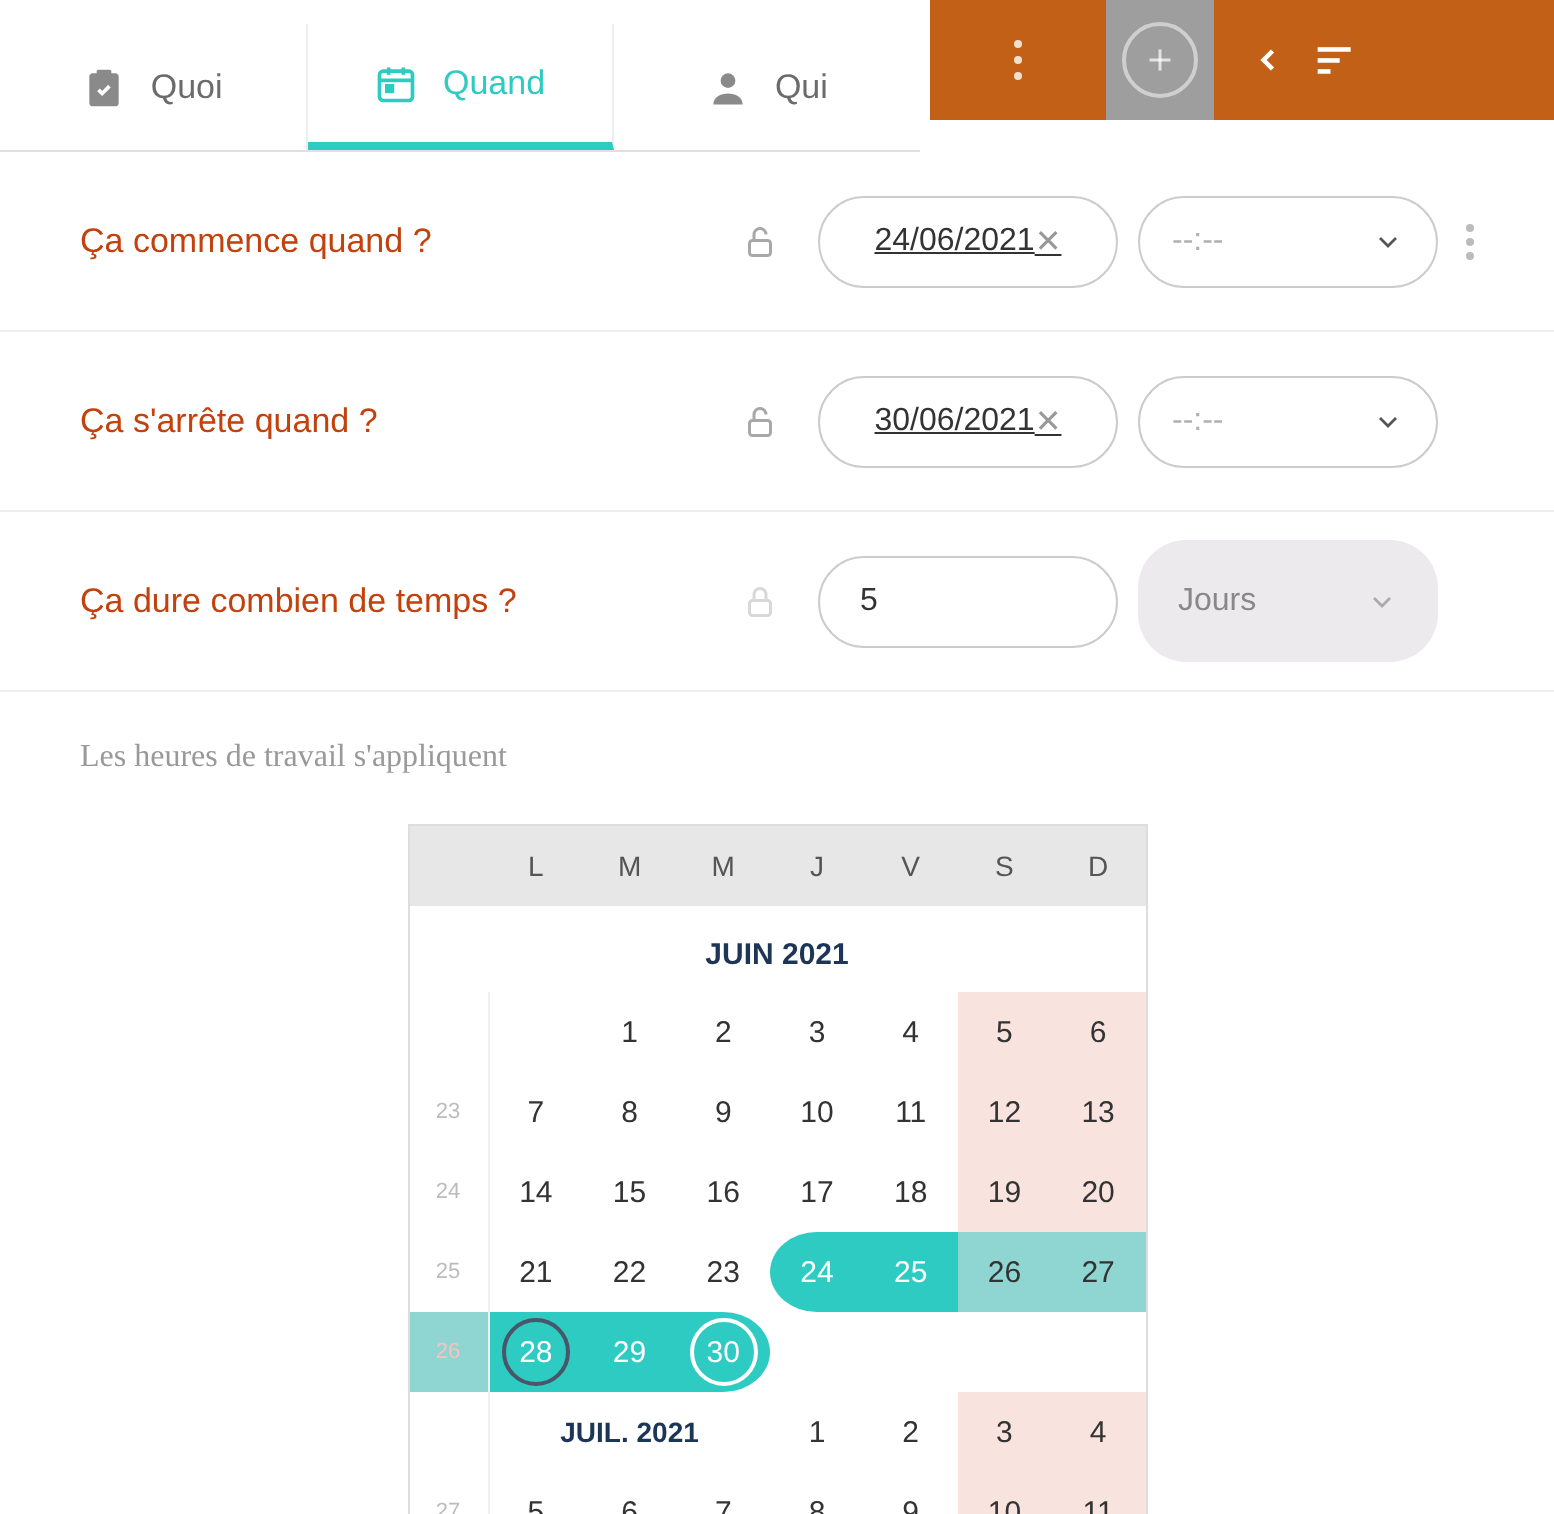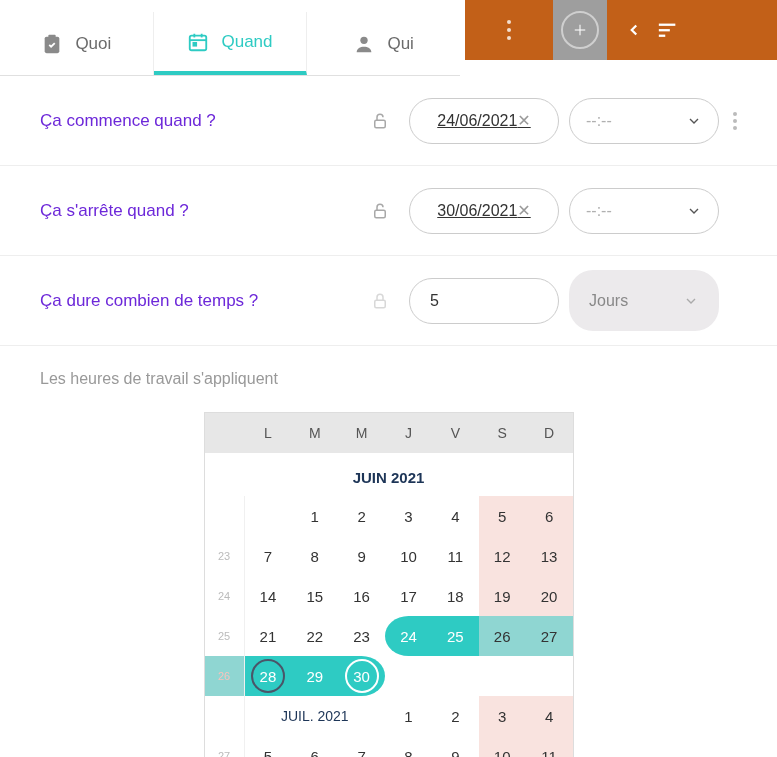--- a/index.html
+++ b/index.html
@@ -73,21 +73,21 @@
 }
 .row {
   display: flex;
   align-items: center;
   padding: 0 40px;
   height: 90px;
   border-bottom: 1px solid #eee;
 }
 .row-label {
   flex: 1;
-  color: #6d28d9;
+  color: #c2410c;
   font-size: 17px;
 }
 .lock-icon {
   width: 18px; height: 18px;
   margin-right: 20px;
   color: #a8a8a8;
   flex-shrink: 0;
 }
 .lock-icon.disabled { color: #d8d8d8; }
 .pill {
@@ -127,20 +127,21 @@
   display: flex; align-items: center; justify-content: space-between;
   padding: 0 20px;
   color: #888;
   font-size: 16px;
 }
 
 .note {
   padding: 24px 40px;
   color: #999;
   font-size: 16px;
+  font-family: Liberation Serif, serif;
 }
 
 
 .calendar {
   margin: 0 auto;
   width: 370px;
   border: 1px solid #ddd;
   background: #fff;
 }
 .cal-head {
@@ -197,21 +198,21 @@
 }
 .cal-month-overlap {
   position: relative;
   display: grid;
   grid-template-columns: 40px repeat(7, 1fr);
   height: 40px;
 }
 .cal-month-overlap .month-label-cell {
   grid-column: 2 / span 3;
   display:flex; align-items:center; justify-content:center;
-  font-weight:400; color:#1d3557; font-size:14px;
+  font-weight:700; color:#1d3557; font-size:14px;
 }
 </style>
 </head>
 <body>
 
 <div class="top-orange">
   <div class="orange-block ob1">
     <div class="three-dots-v">
         <span></span>
         <span></span>

